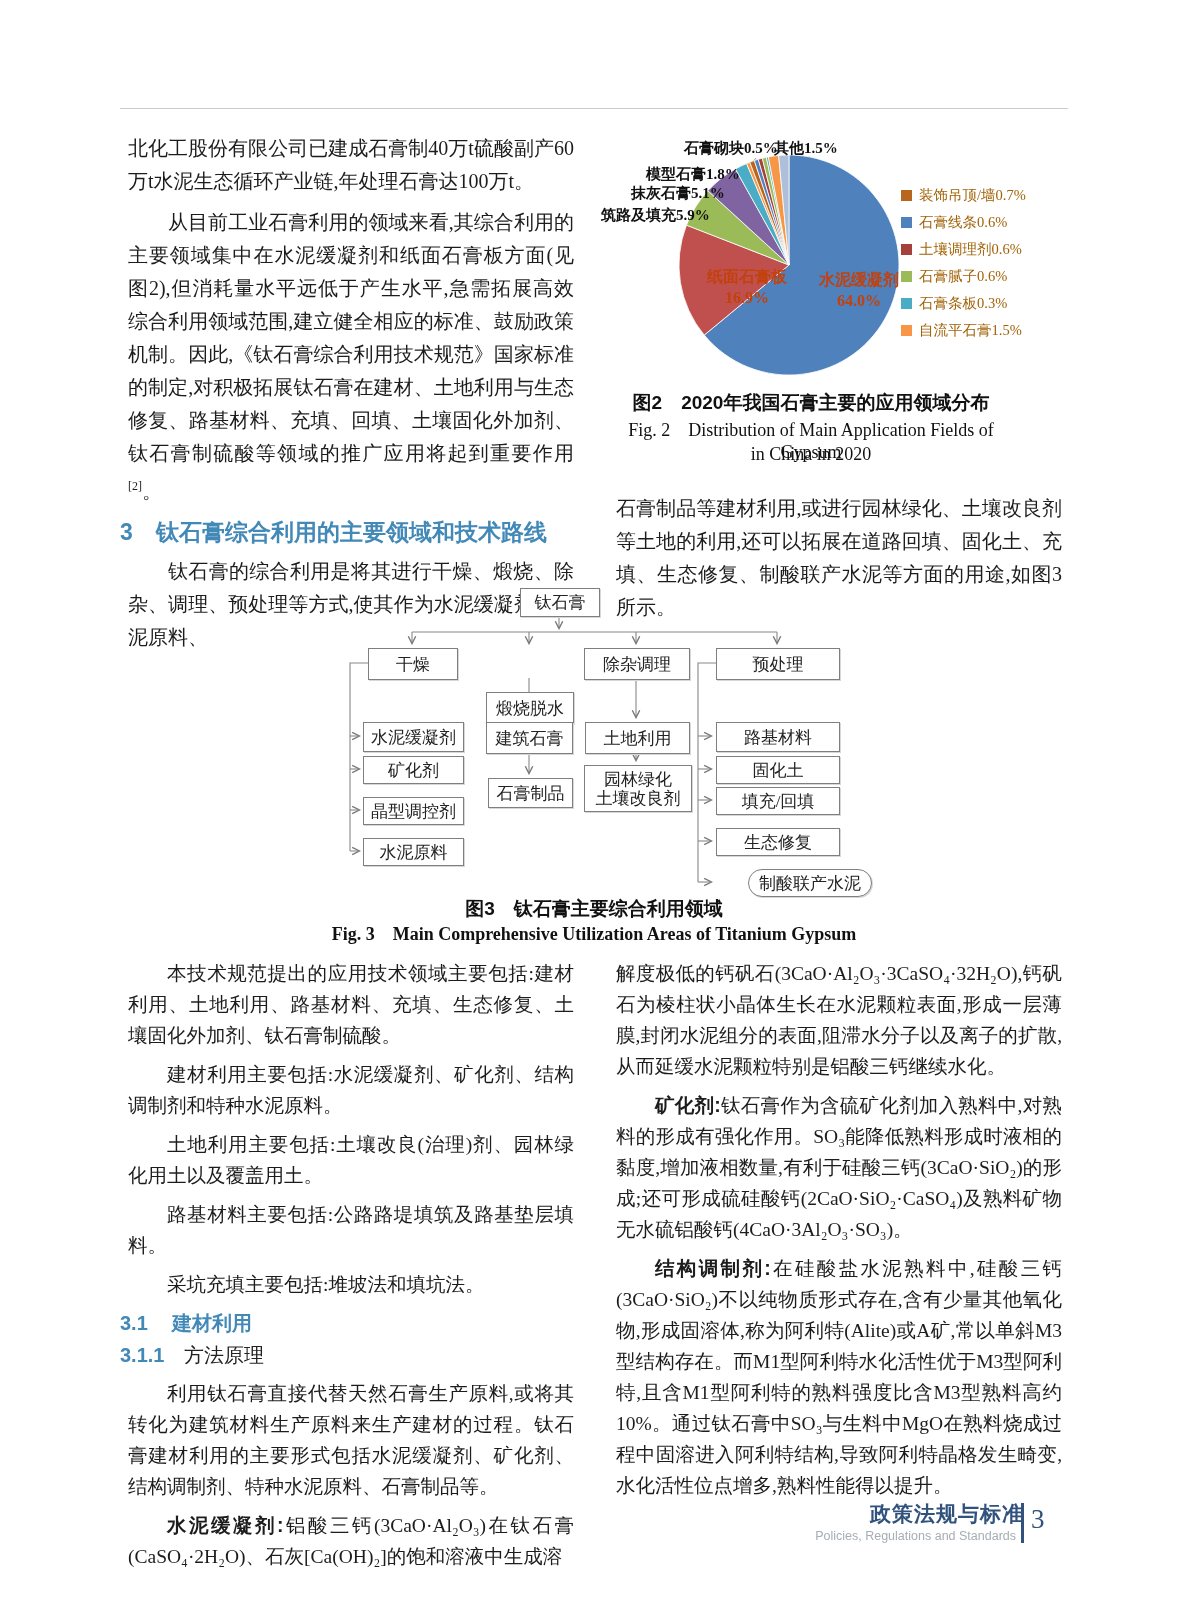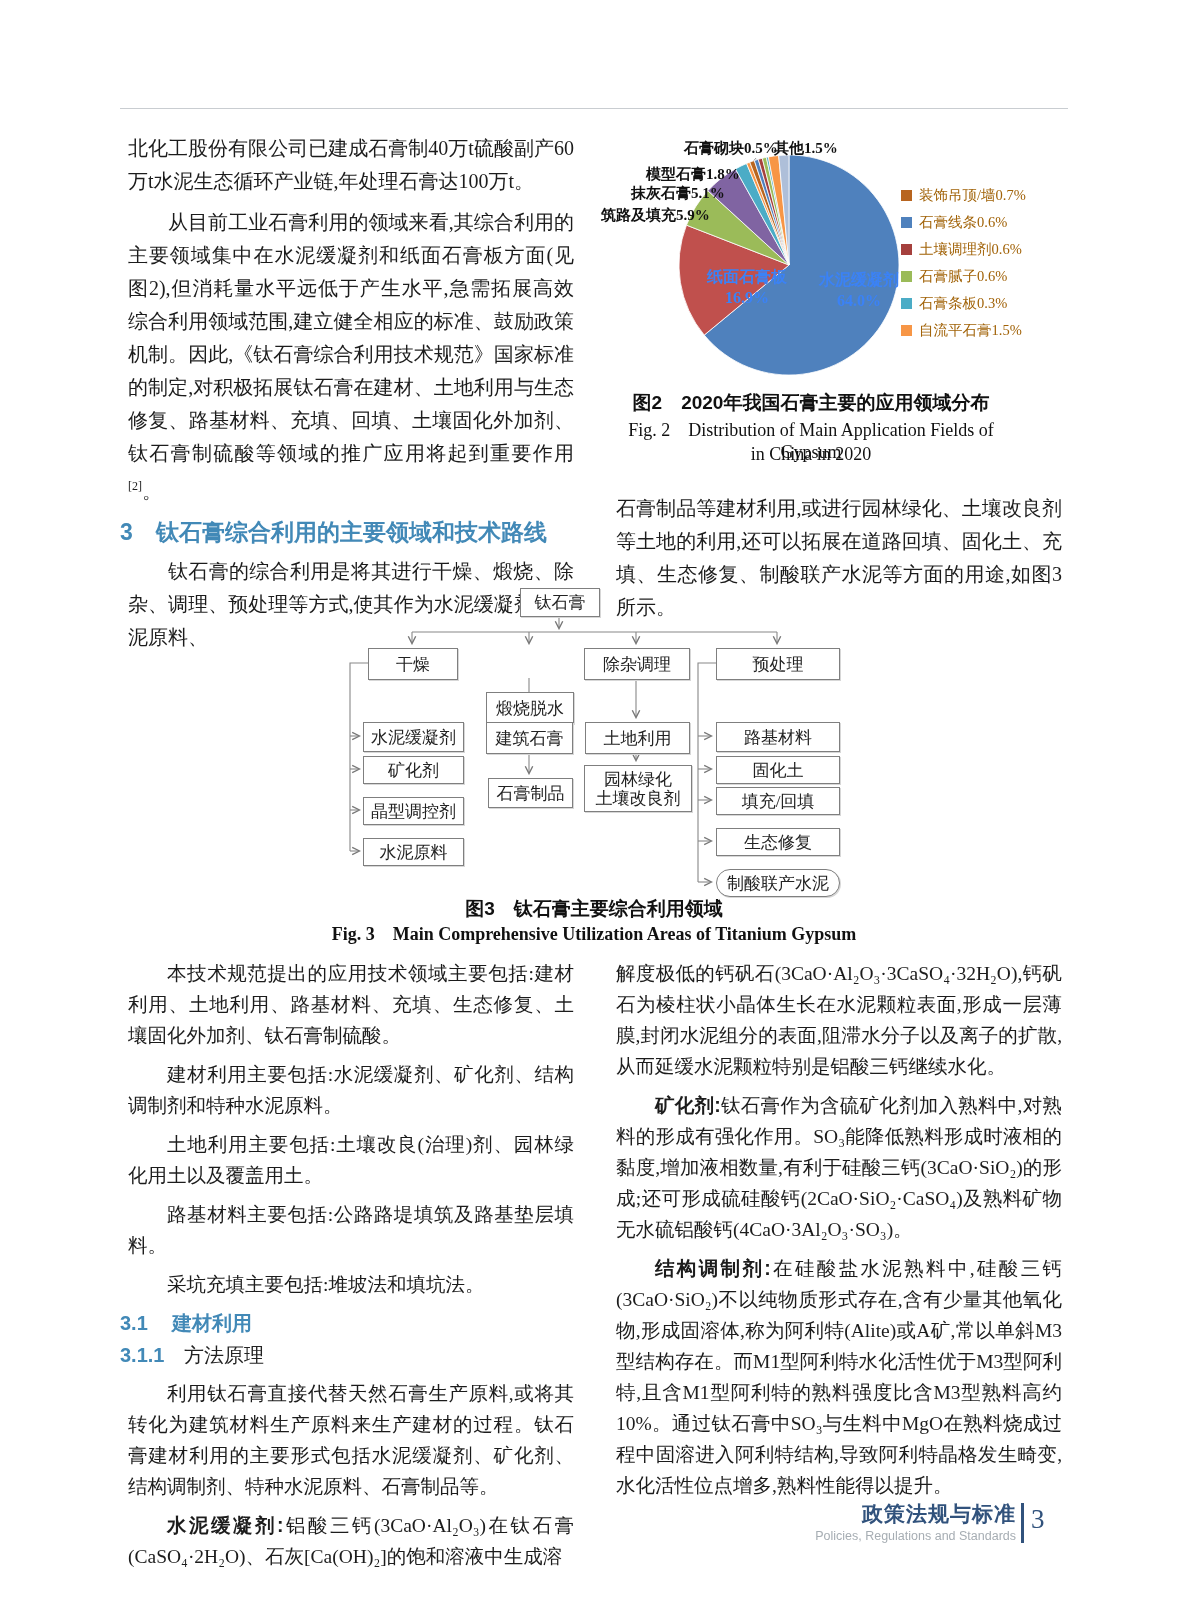--- a/index.html
+++ b/index.html
@@ -23,41 +23,41 @@
   .h-sub{display:flex;margin:2px 0;font-family:"Liberation Sans","DejaVu Sans",sans-serif;
         font-size:20px;line-height:30px;font-weight:bold;color:#4289b7;text-align:left;}
   .h-sub .num{flex:0 0 52px;}
   .h-sub3 .num{flex:0 0 64px;}
   .h-sub3 .ttl{color:#222222;font-weight:normal;}
   .runin{font-family:"Liberation Sans","DejaVu Sans",sans-serif;font-weight:bold;}
   
   .fig2{position:absolute;left:596px;top:126px;width:470px;height:352px;}
   .fig2 svg{position:absolute;left:0;top:0;}
   .plabel{position:absolute;font-size:15px;font-weight:bold;white-space:nowrap;color:#111;}
-  .pinner{position:absolute;width:110px;color:#3b82f6;font-weight:bold;font-size:16px;
+  .pinner{position:absolute;width:110px;color:#c2410c;font-weight:bold;font-size:16px;
         line-height:21px;text-align:center;}
   .legend{position:absolute;left:305px;top:62px;}
   .legend-item{display:flex;align-items:center;height:15px;margin-bottom:12px;}
   .swatch{width:11px;height:11px;margin-right:7px;flex:0 0 11px;}
   .legend-text{font-size:14.5px;white-space:nowrap;color:#a16207;}
   .cap-cn{position:absolute;width:430px;text-align:center;font-weight:bold;font-size:19px;
         font-family:"Liberation Sans","DejaVu Sans",sans-serif;color:#111;}
   .cap-en{position:absolute;width:430px;text-align:center;font-weight:normal;font-size:18px;color:#111;}
   
   .fig3{position:absolute;left:120px;top:582px;width:948px;height:372px;}
   .fbox{position:absolute;border:1.2px solid #7f7f7f;background:#ffffff;display:flex;
         align-items:center;justify-content:center;font-size:17px;color:#222;
         white-space:pre-line;text-align:center;line-height:19px;box-shadow:1px 1px 0 #d7d7d7;}
   .fig3 svg{position:absolute;left:0;top:0;pointer-events:none;}
   .f3cap-cn{position:absolute;left:0;top:314px;width:948px;text-align:center;font-weight:bold;
         font-size:19px;font-family:"Liberation Sans","DejaVu Sans",sans-serif;color:#111;}
   .f3cap-en{position:absolute;left:0;top:340px;width:948px;text-align:center;font-weight:bold;
         font-size:18px;color:#111;}
   
-  .footer-cn{position:absolute;right:171px;top:1500px;font-family:"Liberation Sans","DejaVu Sans",sans-serif;
+  .footer-cn{position:absolute;right:163px;top:1500px;font-family:"Liberation Sans","DejaVu Sans",sans-serif;
         font-weight:bold;font-size:21px;color:#31527c;letter-spacing:1px;margin-left:30px;}
   .footer-en{position:absolute;right:171px;top:1529px;font-size:12.5px;color:#a6adb3;
         font-family:"Liberation Sans","DejaVu Sans",sans-serif;}
   .footer-bar{position:absolute;left:1021px;top:1503px;width:3px;height:40px;background:#31527c;}
   .footer-num{position:absolute;left:1031px;top:1504px;font-size:27px;color:#31527c;}
 </style>
 </head>
 <body>
 
 <div class="page">
@@ -182,21 +182,21 @@
     <div class="fbox" style="left:243px;top:256px;width:99px;height:26px;">水泥原料</div>
     <div class="fbox" style="left:366px;top:140px;width:85px;height:30px;">建筑石膏</div>
     <div class="fbox" style="left:368px;top:196px;width:83px;height:28px;">石膏制品</div>
     <div class="fbox" style="left:465px;top:140px;width:103px;height:30px;">土地利用</div>
     <div class="fbox" style="left:464px;top:183px;width:106px;height:45px;">园林绿化
 土壤改良剂</div>
     <div class="fbox" style="left:596px;top:140px;width:122px;height:28px;">路基材料</div>
     <div class="fbox" style="left:596px;top:174px;width:122px;height:26px;">固化土</div>
     <div class="fbox" style="left:596px;top:205px;width:122px;height:26px;">填充/回填</div>
     <div class="fbox" style="left:596px;top:246px;width:122px;height:26px;">生态修复</div>
-    <div class="fbox" style="left:596px;top:287px;width:122px;height:26px;border-radius:14px;">制酸联产水泥</div>
+    <div class="fbox" style="left:628px;top:287px;width:122px;height:26px;border-radius:14px;">制酸联产水泥</div>
     <div class="f3cap-cn">图3　钛石膏主要综合利用领域</div>
     <div class="f3cap-en">Fig. 3　Main Comprehensive Utilization Areas of Titanium Gypsum</div>
   </div>
 
   <div class="col col-bottom" style="left:120px;top:950px;">
     <p>本技术规范提出的应用技术领域主要包括:建材利用、土地利用、路基材料、充填、生态修复、土壤固化外加剂、钛石膏制硫酸。</p>
     <p>建材利用主要包括:水泥缓凝剂、矿化剂、结构调制剂和特种水泥原料。</p>
     <p>土地利用主要包括:土壤改良(治理)剂、园林绿化用土以及覆盖用土。</p>
     <p>路基材料主要包括:公路路堤填筑及路基垫层填料。</p>
     <p>采坑充填主要包括:堆坡法和填坑法。</p>

